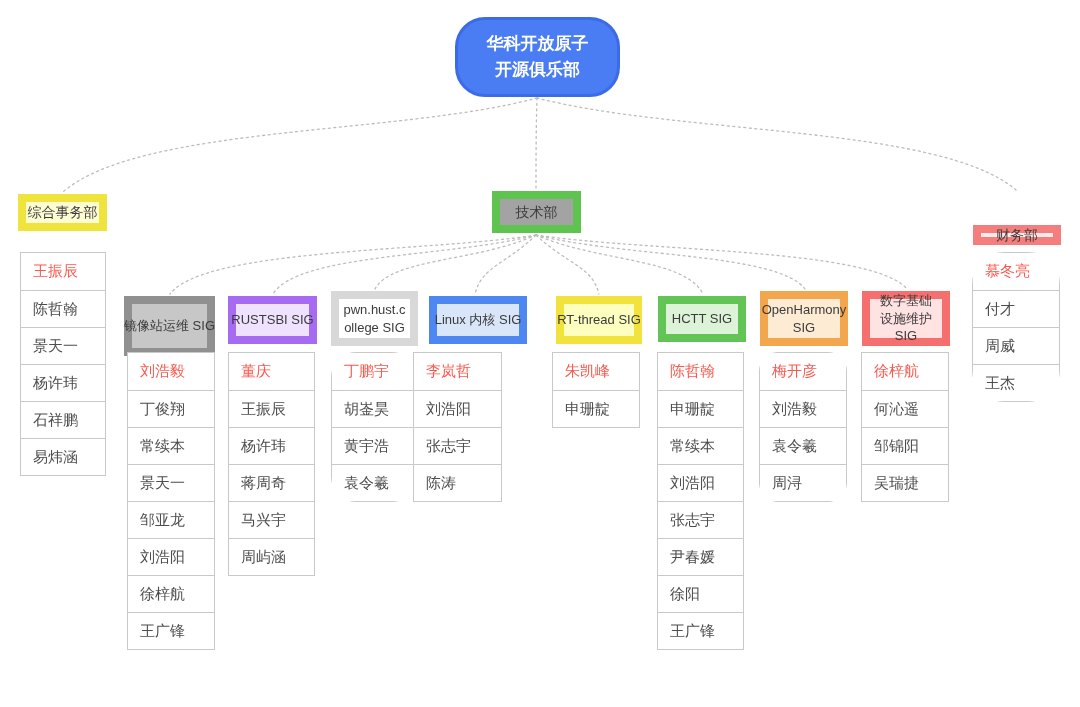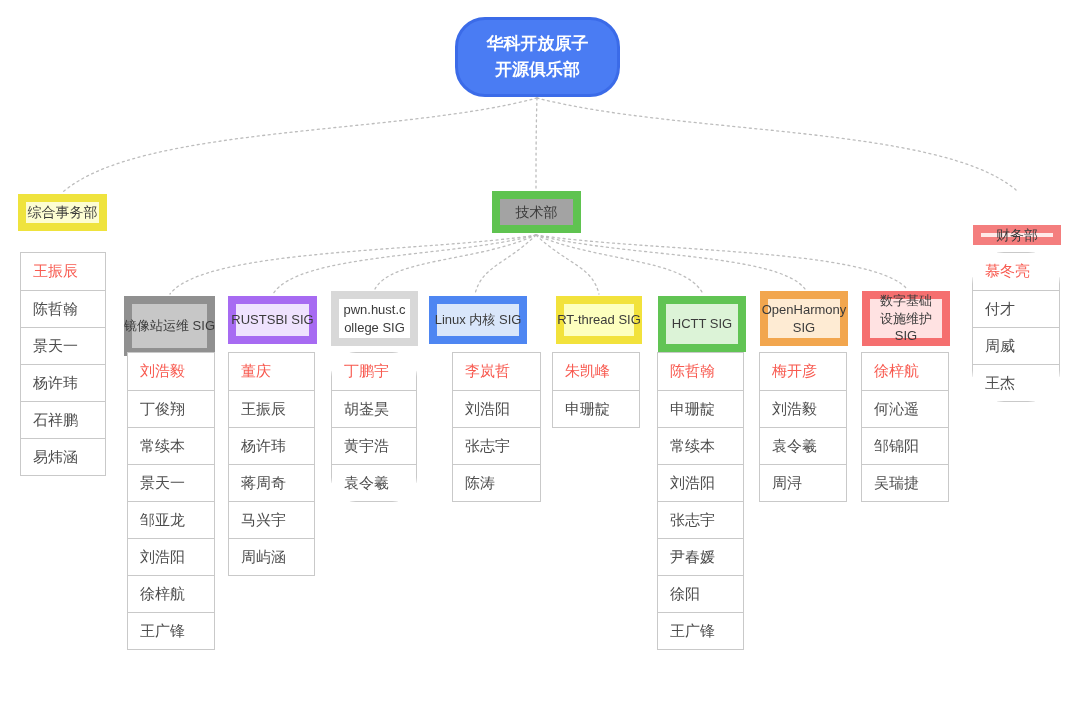--- a/index.html
+++ b/index.html
@@ -77,21 +77,21 @@
   <div class="node nw" style="left: 124px; top: 296px; width: 91px; height: 60px; background-color: rgb(199, 199, 199); border-color: rgb(144, 144, 144);">镜像站运维 SIG</div>
 
   <div class="node nw" style="left: 228px; top: 296px; width: 89px; height: 48px; background-color: rgb(239, 226, 254); border-color: rgb(167, 107, 242);">RUSTSBI SIG</div>
 
   <div class="node ba" style="left: 331px; top: 291px; width: 87px; height: 55px; background-color: rgb(255, 255, 255); border-color: rgb(216, 216, 216);">pwn.hust.college SIG</div>
 
   <div class="node nw" style="left: 429px; top: 296px; width: 98px; height: 48px; background-color: rgb(217, 230, 250); border-color: rgb(78, 134, 242);">Linux 内核 SIG</div>
 
   <div class="node nw" style="left: 556px; top: 296px; width: 86px; height: 48px; background-color: rgb(253, 255, 190); border-color: rgb(242, 226, 60);">RT-thread SIG</div>
 
-  <div class="node nw" style="left: 658px; top: 296px; width: 88px; height: 56px; background-color: rgb(220, 243, 215); border-color: rgb(97, 196, 84);">HCTT SIG</div>
+  <div class="node nw" style="left: 658px; top: 296px; width: 88px; height: 46px; background-color: rgb(220, 243, 215); border-color: rgb(97, 196, 84);">HCTT SIG</div>
 
   <div class="node" style="left: 760px; top: 291px; width: 88px; height: 55px; background-color: rgb(254, 235, 211); border-color: rgb(242, 166, 78);">OpenHarmony SIG</div>
 
   <div class="node" style="left: 862px; top: 291px; width: 88px; height: 55px; background-color: rgb(255, 226, 226); border-color: rgb(245, 111, 111);">数字基础设施维护 SIG</div>
 
   <div class="list" style="left:127px;top:352px;width:88px;">
       <div class="row">刘浩毅</div>
       <div class="row">丁俊翔</div>
       <div class="row">常续本</div>
       <div class="row">景天一</div>
@@ -110,21 +110,21 @@
       <div class="row">周屿涵</div>
     </div>
 
   <div class="list" style="left:331px;top:352px;width:86px;border-radius:25px;">
       <div class="row">丁鹏宇</div>
       <div class="row">胡崟昊</div>
       <div class="row">黄宇浩</div>
       <div class="row">袁令羲</div>
     </div>
 
-  <div class="list" style="left:452px;top:352px;width:89px;">
+  <div class="list" style="left:413px;top:352px;width:89px;">
       <div class="row">李岚哲</div>
       <div class="row">刘浩阳</div>
       <div class="row">张志宇</div>
       <div class="row">陈涛</div>
     </div>
 
   <div class="list" style="left:552px;top:352px;width:88px;">
       <div class="row">朱凯峰</div>
       <div class="row">申珊靛</div>
     </div>
@@ -133,21 +133,21 @@
       <div class="row">陈哲翰</div>
       <div class="row">申珊靛</div>
       <div class="row">常续本</div>
       <div class="row">刘浩阳</div>
       <div class="row">张志宇</div>
       <div class="row">尹春媛</div>
       <div class="row">徐阳</div>
       <div class="row">王广锋</div>
     </div>
 
-  <div class="list" style="left:759px;top:352px;width:88px;">
+  <div class="list" style="left:759px;top:352px;width:88px;border-radius:19px;">
       <div class="row">梅开彦</div>
       <div class="row">刘浩毅</div>
       <div class="row">袁令羲</div>
       <div class="row">周浔</div>
     </div>
 
   <div class="list" style="left:861px;top:352px;width:88px;">
       <div class="row">徐梓航</div>
       <div class="row">何沁遥</div>
       <div class="row">邹锦阳</div>

